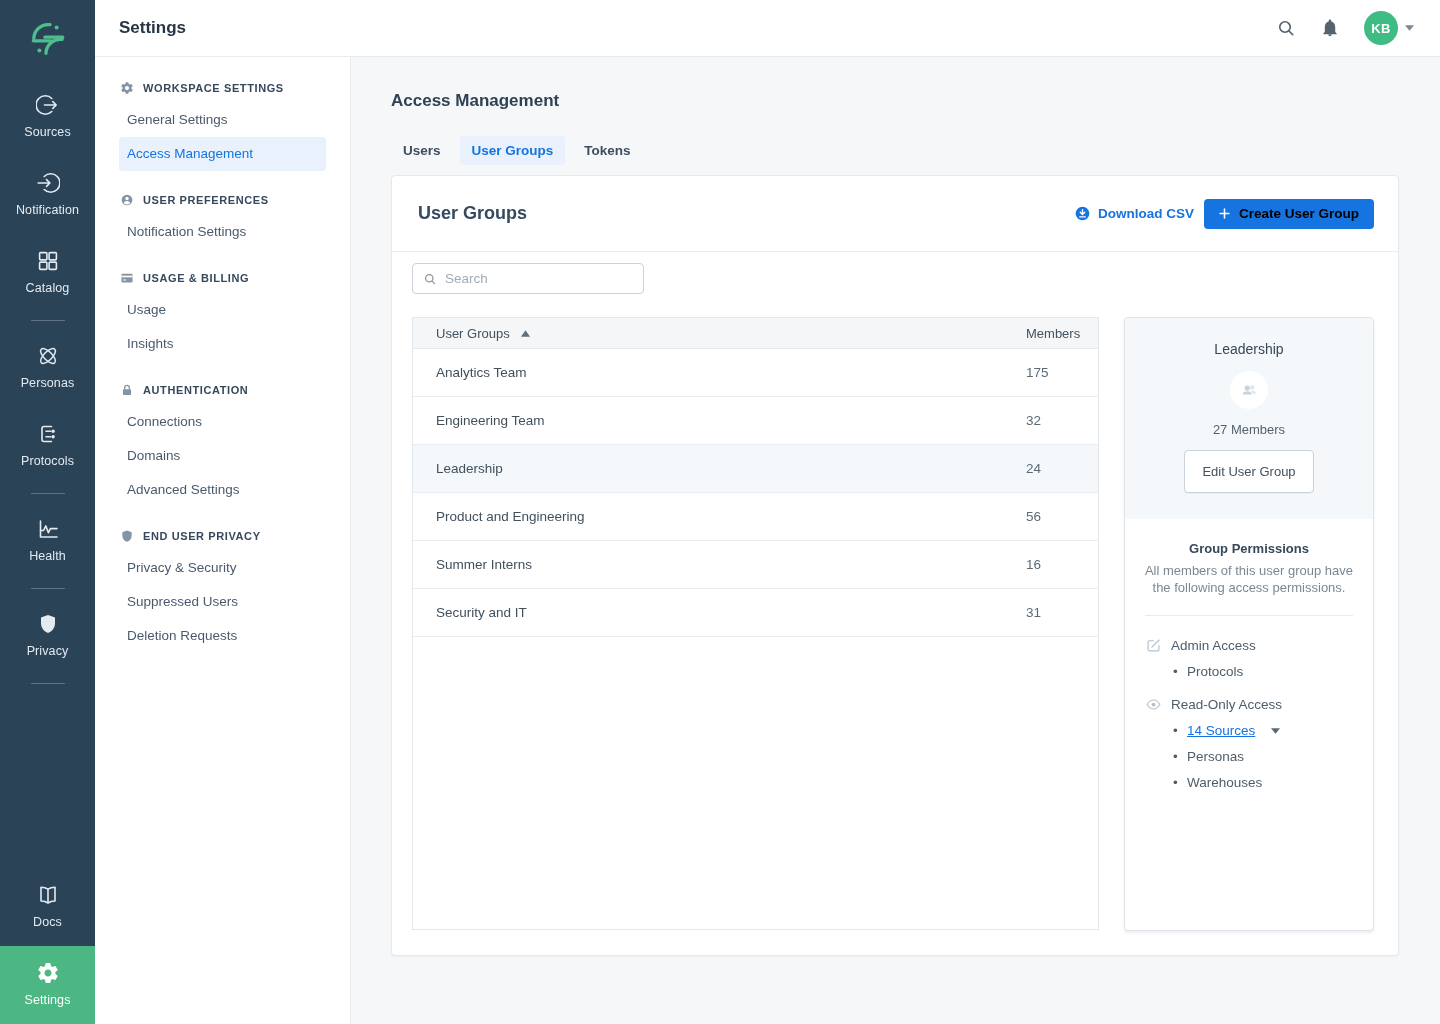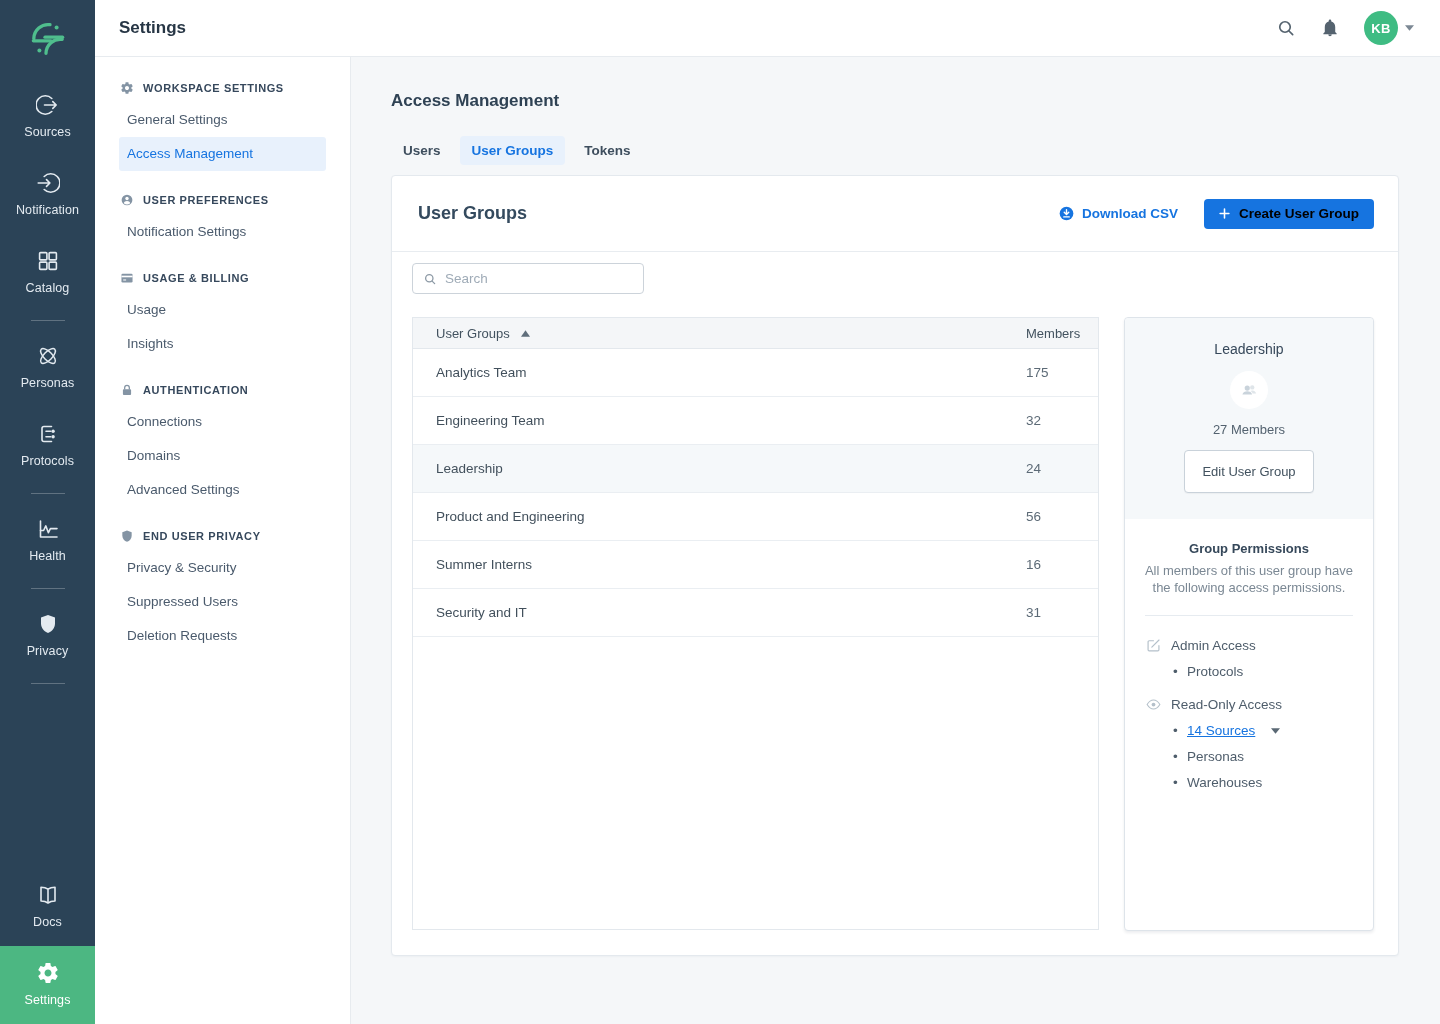--- a/index.html
+++ b/index.html
@@ -91,21 +91,21 @@
     background: #fff; border: 1px solid #e4e9ee; border-radius: 4px;
     height: 781px; box-shadow: 0 1px 2px rgba(16,42,67,.04);
     display: flex; flex-direction: column;
   }
   .card-header {
     height: 76px; flex-shrink: 0; border-bottom: 1px solid #e8ecf0;
     display: flex; align-items: center; justify-content: space-between;
     padding: 0 24px 0 26px;
   }
   .card-title { font-size: 18px; font-weight: 600; color: #344a5e; }
-  .header-actions { display: flex; align-items: center; gap: 26px; }
+  .header-actions { display: flex; align-items: center; gap: 10px; }
   .download-link {
     display: flex; align-items: center; gap: 8px; cursor: pointer;
     color: var(--accent-blue, #1674e0); font-size: 13.5px; font-weight: 600;
   }
   .dl-icon { width: 15px; height: 15px; color: var(--accent-blue, #1674e0); }
   .dl-icon svg { width: 100%; height: 100%; display: block; }
   .primary-btn {
     display: flex; align-items: center; gap: 9px; cursor: pointer;
     background: var(--accent-blue, #1674e0); color: #000000; border: none;
     height: 30px; padding: 0 15px; border-radius: 4px;

